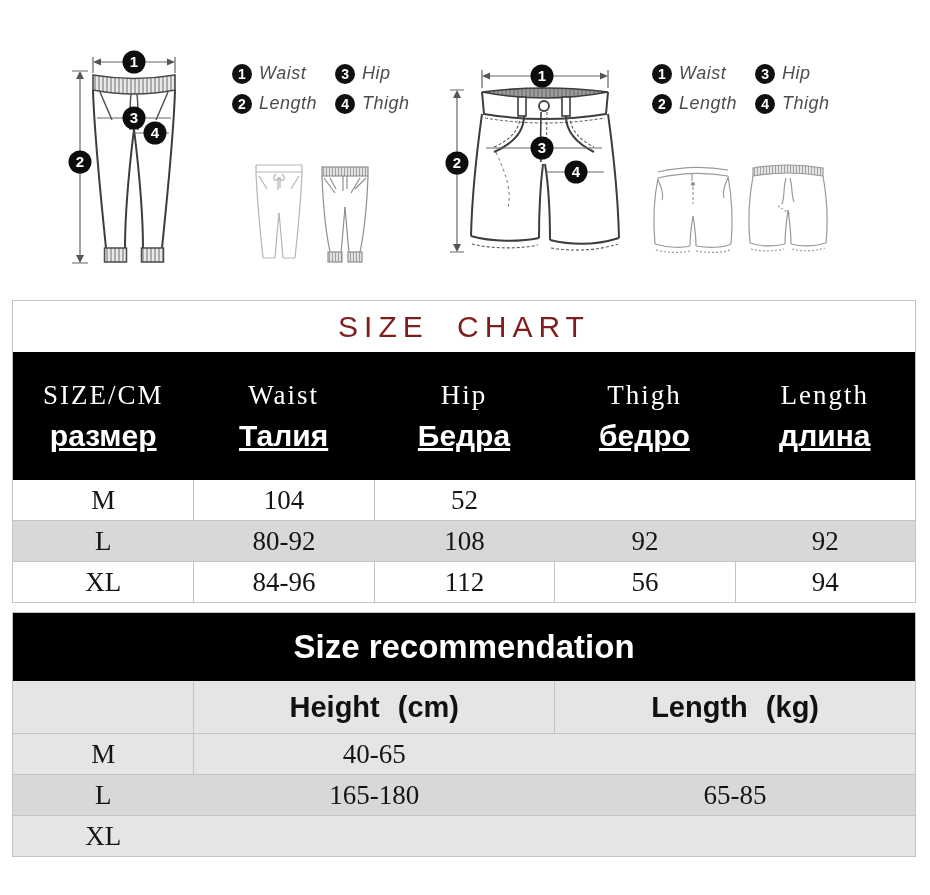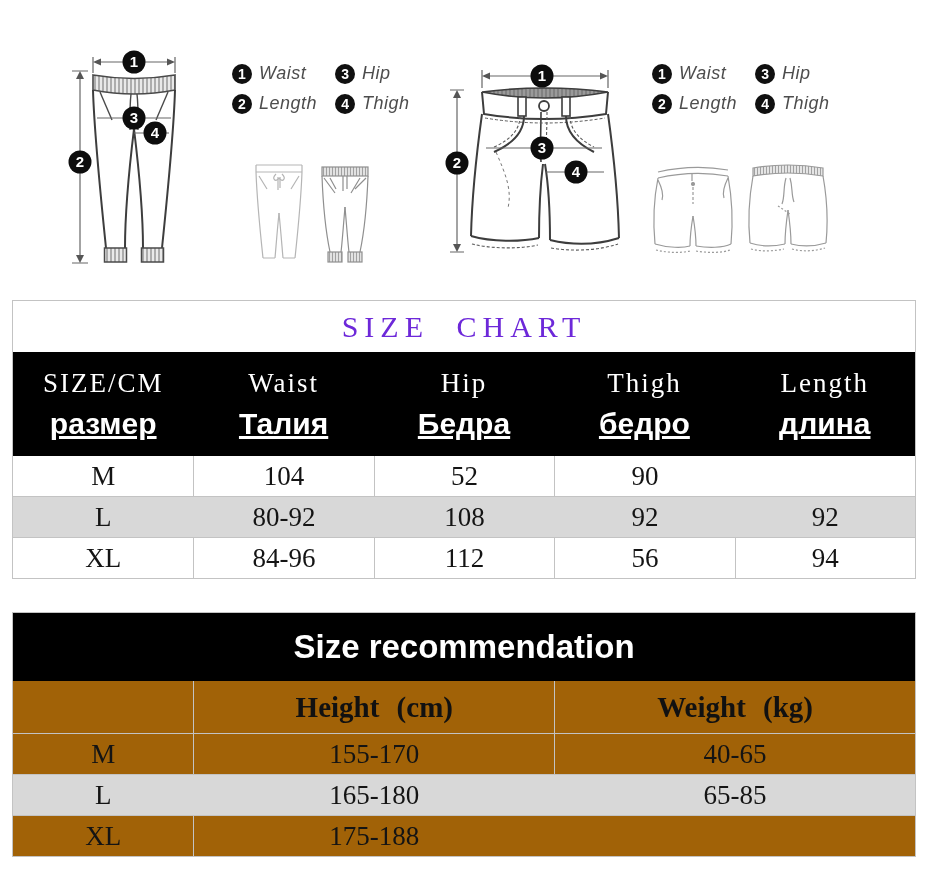--- a/index.html
+++ b/index.html
@@ -13,45 +13,45 @@
   .legend-item{display:flex;align-items:center;gap:7px;}
   .lbadge{width:20px;height:20px;border-radius:50%;background:#101010;color:#fff;
           display:inline-flex;align-items:center;justify-content:center;
           font-weight:700;font-size:14px;font-family:"Liberation Sans",sans-serif;}
   .llabel{font-style:italic;font-size:18px;color:#4d4d4d;letter-spacing:.5px;}
 
   
   .table1{position:absolute;left:12px;top:300px;width:904px;border:1px solid #c3c3c3;
           background:#fff;box-sizing:border-box;}
   .t1-title{height:51px;display:flex;align-items:center;justify-content:center;
-            font-family:Liberation Serif, serif;font-size:30px;letter-spacing:6px;
-            word-spacing:14px;color:#6d28d9;}
-  .t1-header{background:#000;color:#fff;display:grid;grid-template-columns:repeat(5,1fr);height:104px;}
+            font-family:Liberation Sans, sans-serif;font-size:30px;letter-spacing:6px;
+            word-spacing:14px;color:#7f1d1d;}
+  .t1-header{background:#000;color:#fff;display:grid;grid-template-columns:repeat(5,1fr);height:128px;}
   .hc{display:flex;flex-direction:column;align-items:center;justify-content:center;gap:8px;}
   .hc .en{font-family:"Liberation Serif",serif;font-size:27px;letter-spacing:2px;}
   .hc .ru{font-family:"Liberation Sans",sans-serif;font-weight:700;font-size:30px;text-decoration:underline;}
   .t1-row{display:grid;grid-template-columns:repeat(5,1fr);height:40px;}
   .t1-row + .t1-row{border-top:1px solid #c3c3c3;}
   .t1-row > div{display:flex;align-items:center;justify-content:center;
                 font-family:"Liberation Serif",serif;font-size:27px;color:#141414;
                 border-left:1px solid #c3c3c3;}
   .t1-row > div:first-child{border-left:none;}
   .row-alt{background:#d8d8d8;}
   .row-alt > div{border-left-color:#d8d8d8 !important;}
 
   
   .table2{position:absolute;left:12px;top:612px;width:904px;border:1px solid #c3c3c3;
-          background:#a16207;box-sizing:border-box;}
+          background:#e5e5e5;box-sizing:border-box;}
   .t2-bar{height:68px;background:#000;color:#fff;display:flex;align-items:center;
           justify-content:center;font-weight:700;font-size:33px;
           font-family:"Liberation Sans",sans-serif;}
   .t2-head{display:grid;grid-template-columns:20% 40% 40%;height:52px;}
   .t2-head > div{display:flex;align-items:center;justify-content:center;font-weight:700;
                  font-size:29px;color:#111;border-left:1px solid #c3c3c3;word-spacing:10px;
-                 font-family:Liberation Serif, serif;}
+                 font-family:Liberation Sans, sans-serif;}
   .t2-head > div:first-child{border-left:none;}
   .t2-row{display:grid;grid-template-columns:20% 40% 40%;height:40px;border-top:1px solid #c3c3c3;}
   .t2-row > div{display:flex;align-items:center;justify-content:center;
                 font-family:"Liberation Serif",serif;font-size:27px;color:#141414;
                 border-left:1px solid #c3c3c3;}
   .t2-row > div:first-child{border-left:none;}
 </style>
 </head>
 <body>
 
@@ -332,21 +332,20 @@
       <div class="hc">
         <div class="en">Length</div>
         <div class="ru">длина</div>
       </div>
     </div>
     <div>
       <div class="t1-row">
         <div>M</div>
         <div>104</div>
         <div>52</div>
-        <div>90</div>
       </div>
       <div class="t1-row row-alt">
         <div>L</div>
         <div>80-92</div>
         <div>108</div>
         <div>92</div>
         <div>92</div>
       </div>
       <div class="t1-row">
         <div>XL</div>
@@ -356,33 +355,31 @@
         <div>94</div>
       </div>
     </div>
   </div>
 
   <div class="table2">
     <div class="t2-bar">Size recommendation</div>
     <div class="t2-head">
       <div></div>
       <div>Height (cm)</div>
-      <div>Weight (kg)</div>
+      <div>Length (kg)</div>
     </div>
     <div>
       <div class="t2-row">
         <div>M</div>
-        <div>155-170</div>
         <div>40-65</div>
       </div>
       <div class="t2-row row-alt">
         <div>L</div>
         <div>165-180</div>
         <div>65-85</div>
       </div>
       <div class="t2-row">
         <div>XL</div>
-        <div>175-188</div>
       </div>
     </div>
   </div>
 
 </div>
 
 </body></html>

